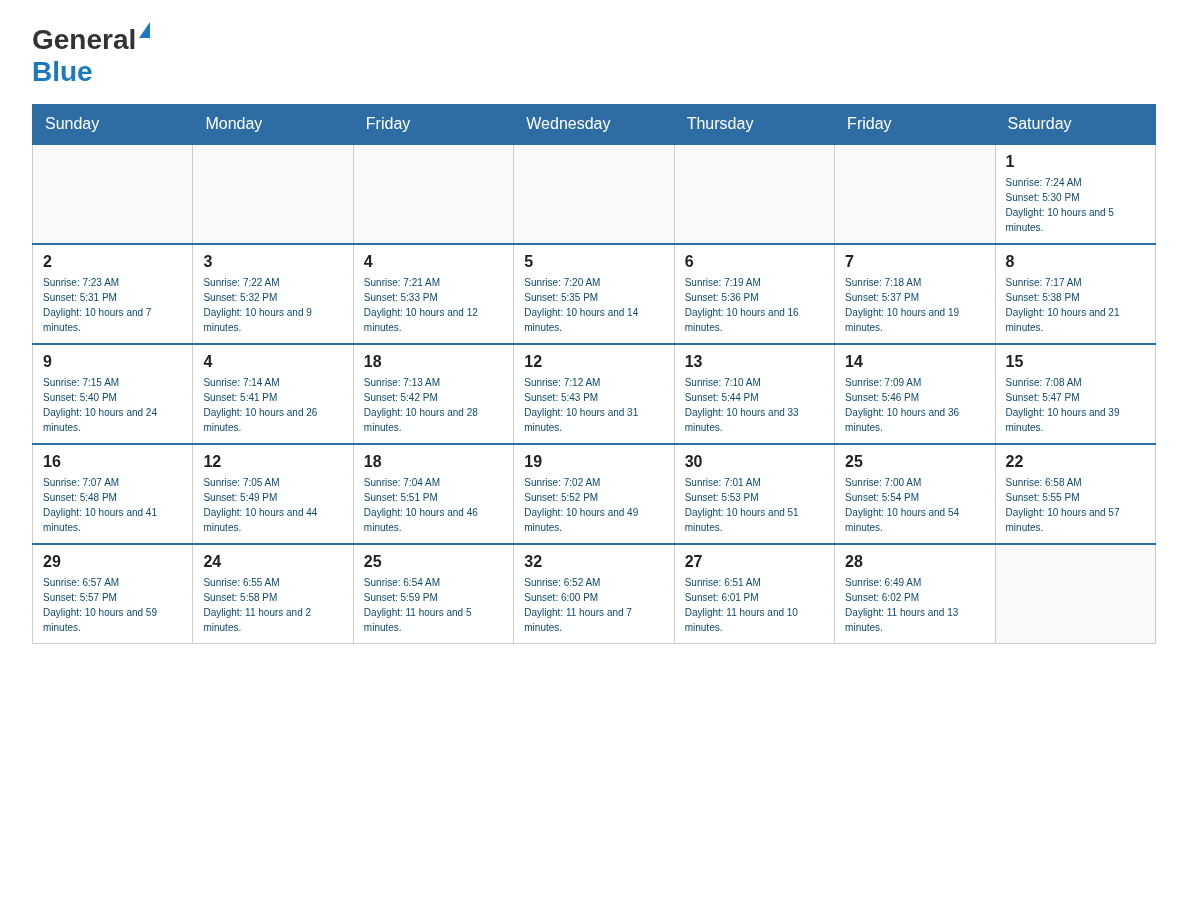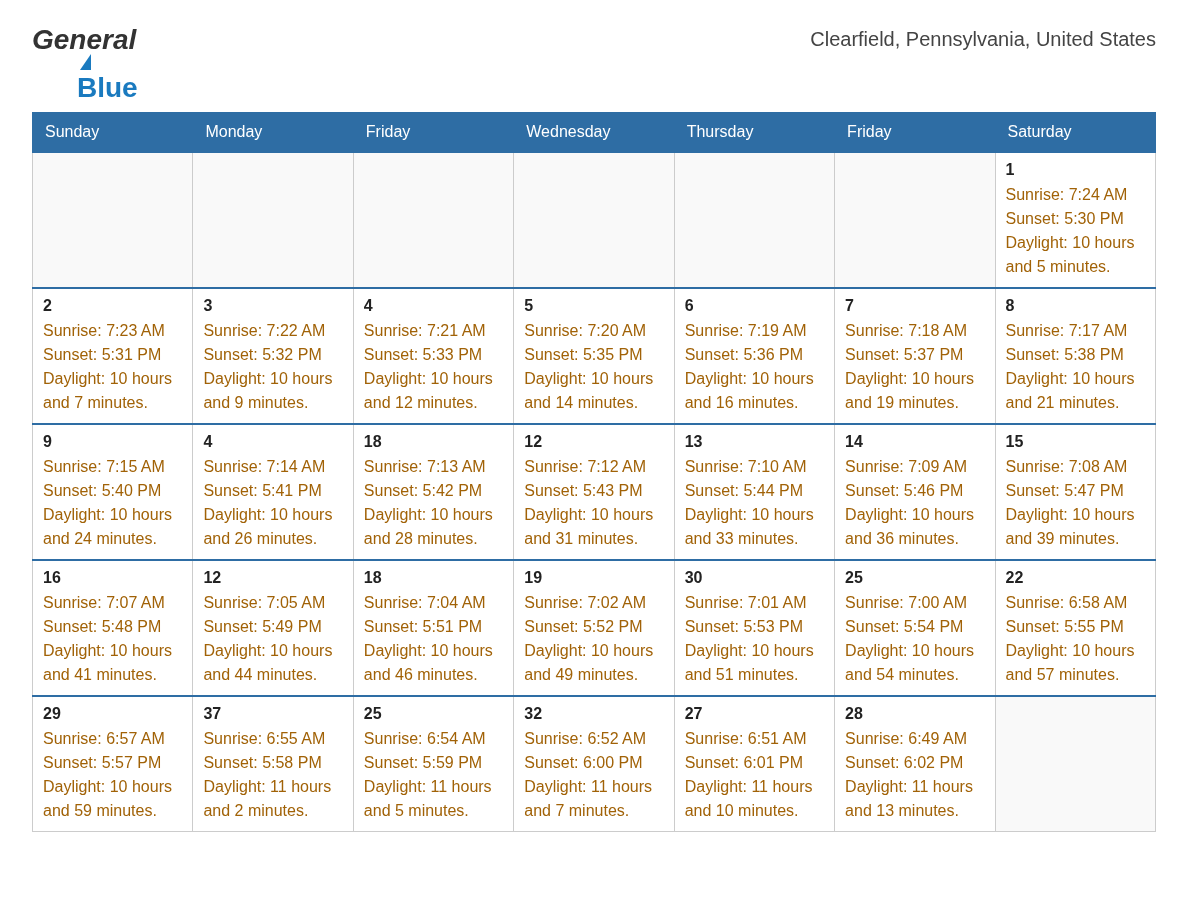--- a/index.html
+++ b/index.html
@@ -31,21 +31,21 @@
       line-height: 1.1;
     }
     .location {
       font-size: 20px;
       color: #444;
       margin-top: 4px;
     }
     .calendar {
       width: 100%;
       border-collapse: collapse;
-      margin-top: 8px;
+      margin-top: 16px;
     }
     .calendar th {
       background-color: #2e6da4;
       color: #fff;
       font-size: 16px;
       font-weight: normal;
       padding: 10px 12px;
       text-align: left;
       border: 1px solid #2e6da4;
     }
@@ -63,32 +63,31 @@
       border-top: 2px solid #2e6da4;
     }
     .day-number {
       font-size: 16px;
       font-weight: bold;
       color: #222;
       display: block;
       margin-bottom: 4px;
     }
     .day-info {
-      font-size: 16px;
-      color: #a16207;
+      font-size: 10px;
+      color: #0c4a6e;
       line-height: 1.5;
     }
     .empty-cell {
       background: #f9f9f9;
     }
     .logo-row {
       display: flex;
-      flex-direction: column;
-      align-items: center;
-      font-style: italic;
+      flex-direction: row;
+      align-items: flex-start;
     }
     .logo-general {
       font-size: 28px;
       font-weight: bold;
       color: #333;
     }
     .logo-arrow-shape {
       width: 0;
       height: 0;
       border-left: 11px solid transparent;
@@ -96,36 +95,34 @@
       border-bottom: 16px solid #1a7abf;
       display: inline-block;
       margin-left: 3px;
       position: relative;
       top: -2px;
     }
     .logo-blue-text {
       font-size: 28px;
       font-weight: bold;
       color: #1a7abf;
-      margin-left: 45px;
     }
   </style>
 </head>
 <body>
 
 <div class="header">
   <div class="logo">
     <div class="logo-row">
       <span class="logo-general">General</span>
       <span class="logo-arrow-shape"></span>
     </div>
     <span class="logo-blue-text">Blue</span>
   </div>
   <div class="title-section">
-    <div class="location">Clearfield, Pennsylvania, United States</div>
   </div>
 </div>
 
 <table class="calendar">
   <thead>
     <tr>
     <th>Sunday</th>
         <th>Monday</th>
         <th>Friday</th>
         <th>Wednesday</th>
@@ -236,21 +233,21 @@
           <span class="day-number">22</span>
           <div class="day-info">Sunrise: 6:58 AM<br>Sunset: 5:55 PM<br>Daylight: 10 hours and 57 minutes.</div>
         </td>
       </tr>
       <tr>
         <td>
           <span class="day-number">29</span>
           <div class="day-info">Sunrise: 6:57 AM<br>Sunset: 5:57 PM<br>Daylight: 10 hours and 59 minutes.</div>
         </td>
         <td>
-          <span class="day-number">37</span>
+          <span class="day-number">24</span>
           <div class="day-info">Sunrise: 6:55 AM<br>Sunset: 5:58 PM<br>Daylight: 11 hours and 2 minutes.</div>
         </td>
         <td>
           <span class="day-number">25</span>
           <div class="day-info">Sunrise: 6:54 AM<br>Sunset: 5:59 PM<br>Daylight: 11 hours and 5 minutes.</div>
         </td>
         <td>
           <span class="day-number">32</span>
           <div class="day-info">Sunrise: 6:52 AM<br>Sunset: 6:00 PM<br>Daylight: 11 hours and 7 minutes.</div>
         </td>

